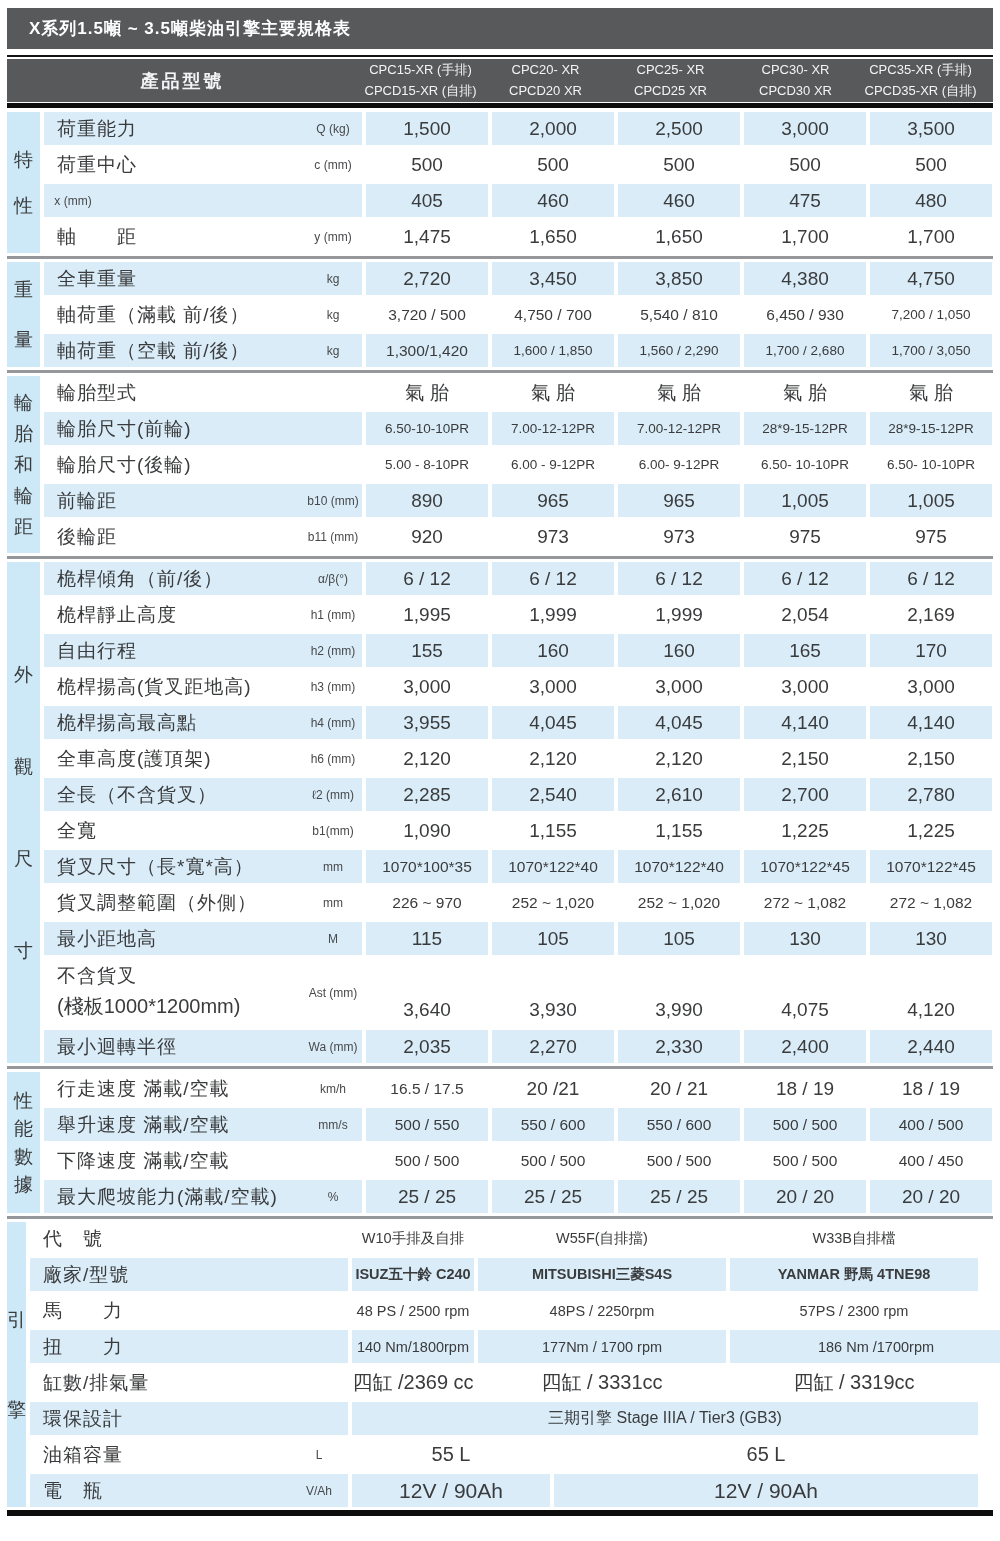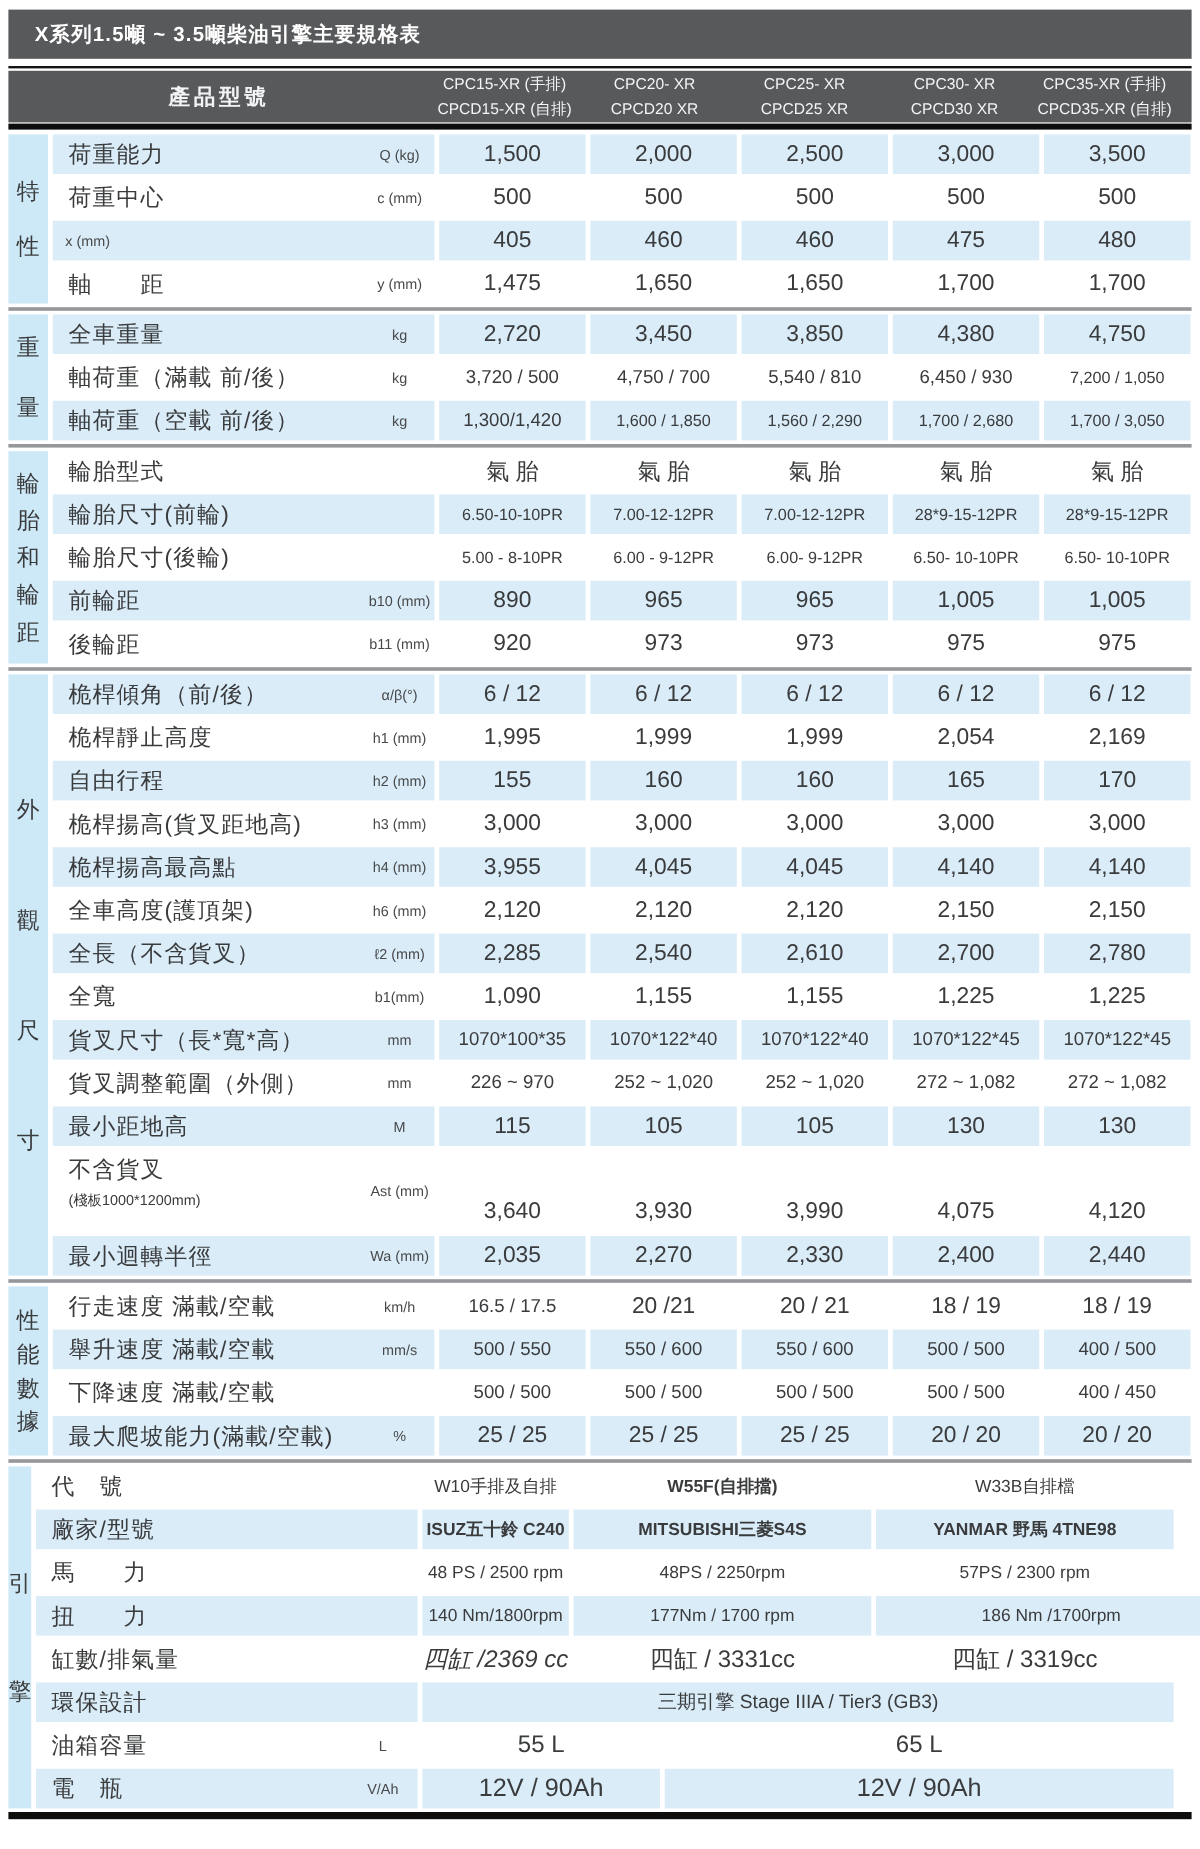--- a/index.html
+++ b/index.html
@@ -42,21 +42,21 @@
   .sec-5 .group-col { row-gap:64px; }
 
   .rows { flex:1; margin-left:4px; display:flex; flex-direction:column; row-gap:3px; }
   .row { display:flex; column-gap:4px; height:33px; }
   .row.tall { height:69px; }
 
   .label-block { width:318px; display:flex; }
   .shaded .label-block, .shaded .cell { background:var(--blue,#d9ecf8); }
 
   .lbl { flex:1; display:flex; flex-direction:column; justify-content:center; padding-left:13px; font-size:19px; letter-spacing:1px; }
-  .lbl .l2 { font-size:12px; letter-spacing:0; }
+  .lbl .l2 { font-size:20px; letter-spacing:0; }
   .tall .lbl { justify-content:flex-start; padding-top:4px; line-height:1.5; }
   .unit { width:58px; display:flex; align-items:center; justify-content:center; font-size:12px; color:#48494b; white-space:nowrap; }
 
   .cell { width:122px; display:flex; align-items:center; justify-content:center; font-size:19px; white-space:nowrap; }
   .tall .cell { align-items:flex-end; padding-bottom:6px; }
   .cell.fs16 { font-size:15.5px; }
   .cell.fs14 { font-size:13.5px; }
 
   .v-sm  .cell { font-size:14.5px; font-weight:500; }
   .v-smb .cell { font-size:14.5px; font-weight:bold; }
@@ -540,21 +540,21 @@
         </div>
         <div class="rows">
           <div class="row v-sm">
             <div class="label-block">
               <div class="lbl">
                 <span>代　號</span>
               </div>
               <div class="unit"></div>
             </div>
             <div class="cell" style="width: 122px;">W10手排及自排</div>
-            <div class="cell" style="width: 248px; font-weight: bold;">W55F(自排擋)</div>
+            <div class="cell" style="width: 248px;">W55F(自排擋)</div>
             <div class="cell" style="width: 248px;">W33B自排檔</div>
           </div>
           <div class="row shaded v-smb">
             <div class="label-block">
               <div class="lbl">
                 <span>廠家/型號</span>
               </div>
               <div class="unit"></div>
             </div>
             <div class="cell" style="width: 122px;">ISUZ五十鈴 C240</div>
@@ -583,21 +583,21 @@
             <div class="cell" style="width: 248px;">177Nm / 1700 rpm</div>
             <div class="cell" style="width: 292px;">186 Nm /1700rpm</div>
           </div>
           <div class="row v-lg">
             <div class="label-block">
               <div class="lbl">
                 <span>缸數/排氣量</span>
               </div>
               <div class="unit"></div>
             </div>
-            <div class="cell" style="width: 122px; font-style: italic;">四缸 /2369 cc</div>
+            <div class="cell" style="width: 122px;">四缸 /2369 cc</div>
             <div class="cell" style="width: 248px;">四缸 / 3331cc</div>
             <div class="cell" style="width: 248px;">四缸 / 3319cc</div>
           </div>
           <div class="row shaded v-md">
             <div class="label-block">
               <div class="lbl">
                 <span>環保設計</span>
               </div>
               <div class="unit"></div>
             </div>

